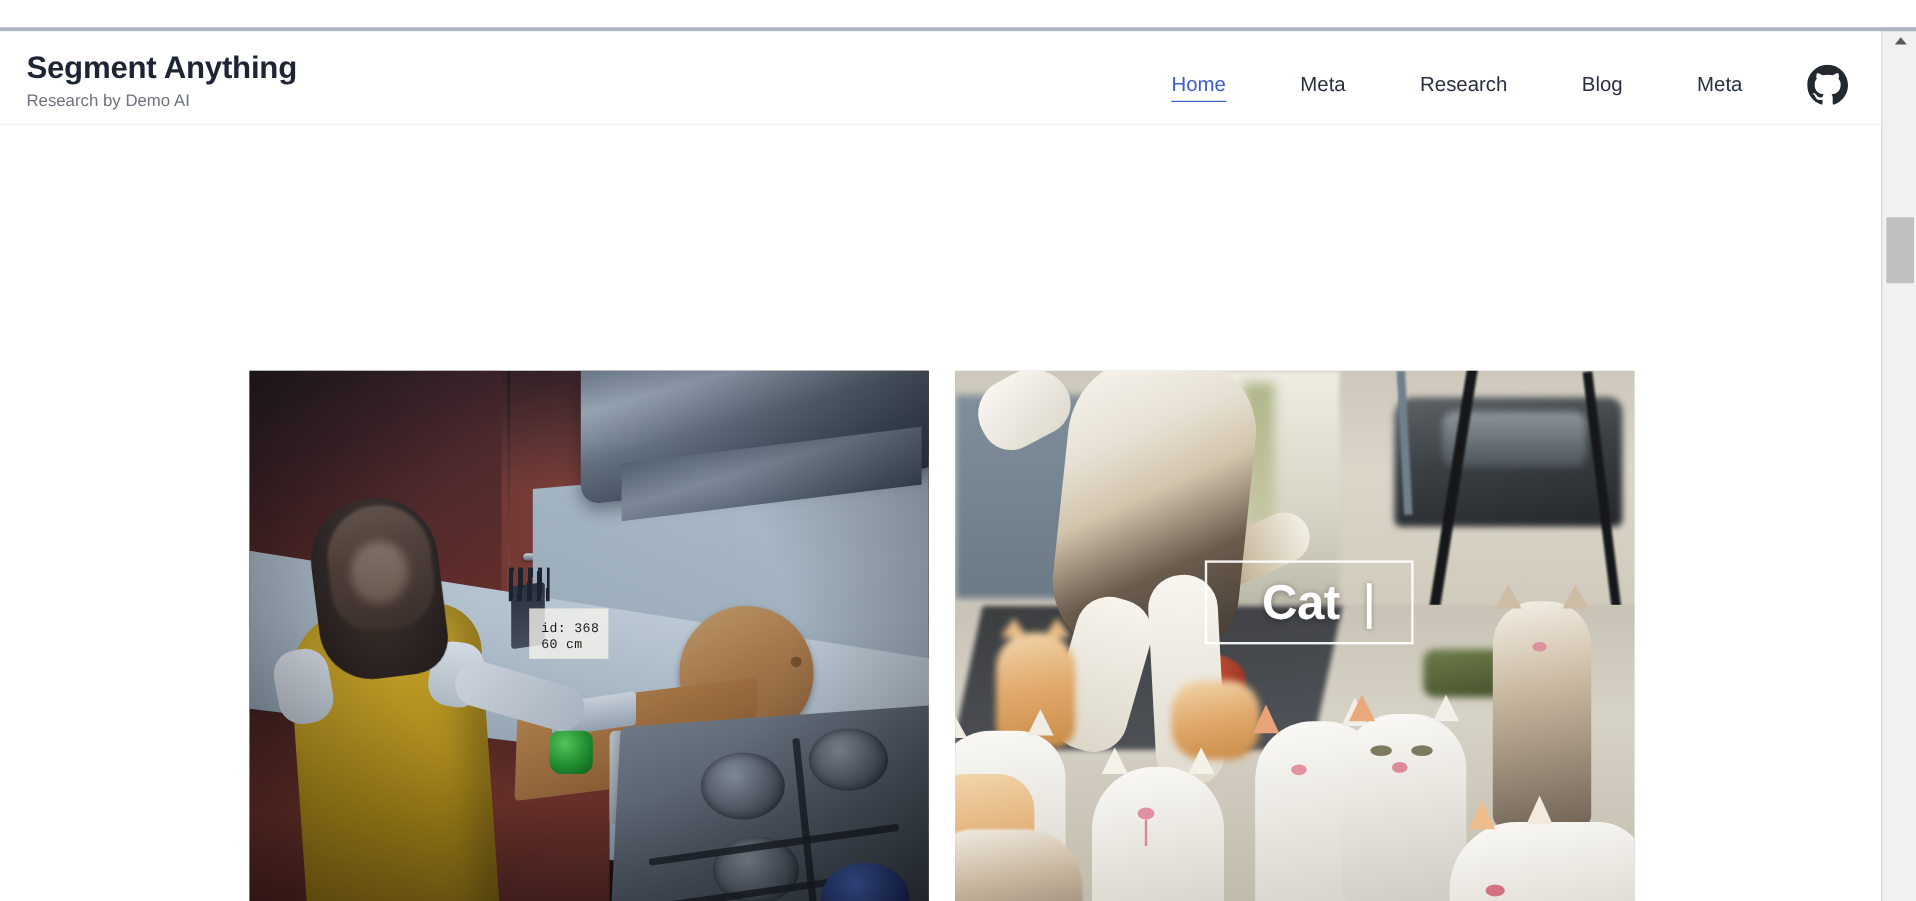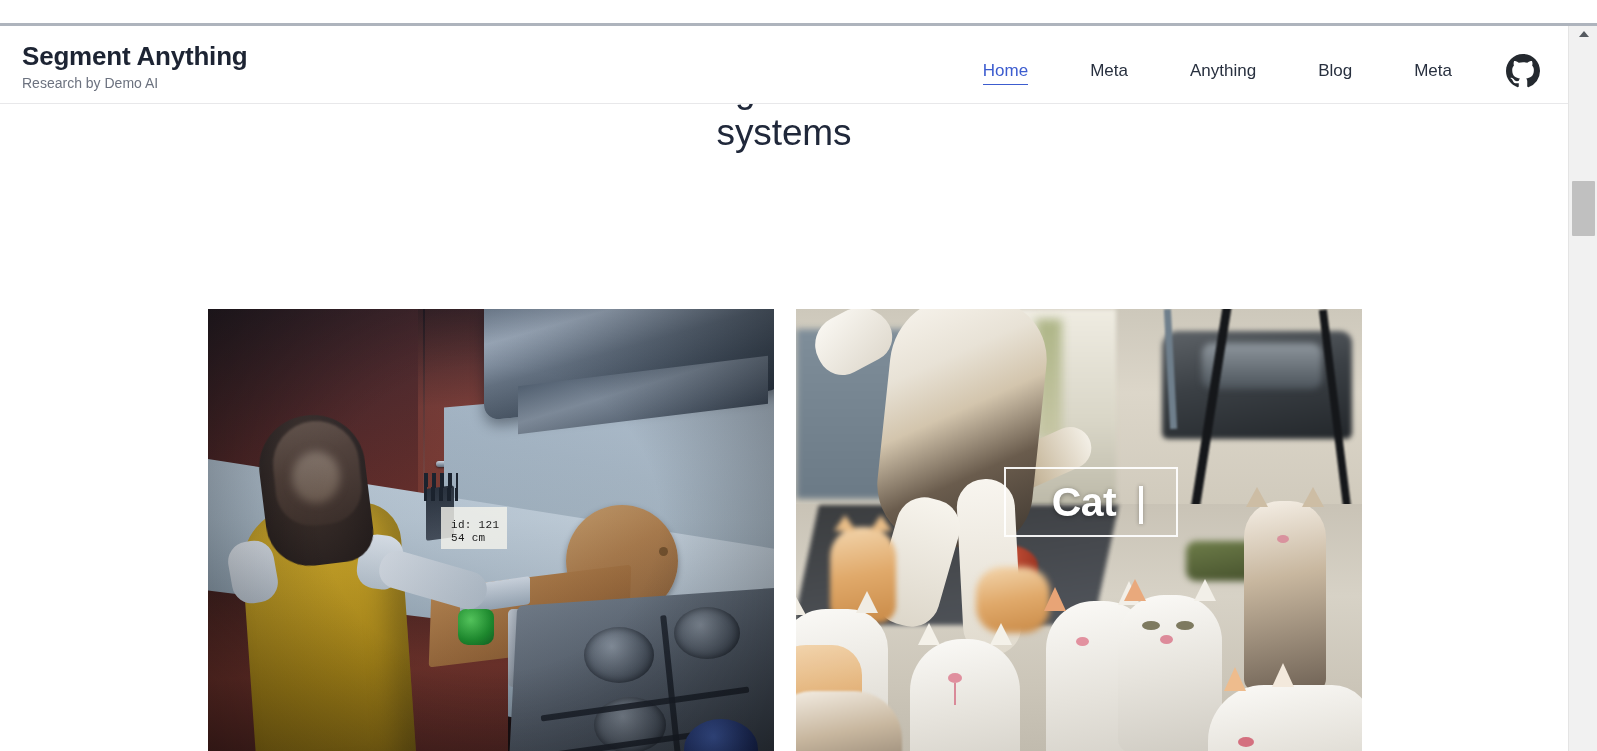--- a/index.html
+++ b/index.html
@@ -531,43 +531,39 @@
     <header id="site-header">
 
       <div class="brand">
         <div class="brand-title">Segment Anything</div>
         <div class="brand-sub">Research by Demo AI</div>
       </div>
 
       <nav class="nav">
         <a class="nav-link active" href="#">Home</a>
         <a class="nav-link" href="#">Meta</a>
-        <a class="nav-link" href="#">Anything</a>
+        <a class="nav-link" href="#">Research</a>
         <a class="nav-link" href="#">Blog</a>
         <a class="nav-link" href="#">Meta</a>
 
         <a class="gh-link" href="#">
           <svg class="gh-icon" width="34" height="34" viewBox="0 0 16 16" aria-hidden="true">
             <path fill="#24292f" d="M8 0C3.58 0 0 3.58 0 8c0 3.54 2.29 6.53 5.47 7.59.4.07.55-.17.55-.38
               0-.19-.01-.82-.01-1.49-2.01.37-2.53-.49-2.69-.94-.09-.23-.48-.94-.82-1.13-.28-.15-.68-.52-.01-.53.63-.01
               1.08.58 1.23.82.72 1.21 1.87.87 2.33.66.07-.52.28-.87.51-1.07-1.78-.2-3.64-.89-3.64-3.95
               0-.87.31-1.59.82-2.15-.08-.2-.36-1.02.08-2.12 0 0 .67-.21 2.2.82.64-.18 1.32-.27 2-.27s1.36.09 2 .27c1.53-1.04
               2.2-.82 2.2-.82.44 1.1.16 1.92.08 2.12.51.56.82 1.27.82 2.15 0 3.07-1.87 3.75-3.65 3.95.29.25.54.73.54 1.48
               0 1.07-.01 1.93-.01 2.2 0 .21.15.46.55.38A8.01 8.01 0 0 0 16 8c0-4.42-3.58-8-8-8z"></path>
           </svg>
         </a>
       </nav>
     </header>
 
     <main id="content">
 
-      <h2 class="section-heading">
-        <span class="ln">flexible integration with other</span>
-        <span class="ln">systems</span>
-      </h2>
 
       <div class="gallery">
 
         <figure class="media-card kitchen">
           <div class="k-layer k-cab-upper"></div>
           <div class="k-layer k-cab-seam" style="left:150px;"></div>
           <div class="k-layer k-cab-seam" style="left:215px;"></div>
           <div class="k-layer k-cab-seam" style="left:285px;"></div>
           <div class="k-layer k-cab-seam" style="left:380px;"></div>
           <div class="k-layer k-handle" style="left:162px;top:140px;width:34px;"></div>
@@ -601,22 +597,22 @@
           <div class="k-layer k-person-sleeve-l"></div>
           <div class="k-layer k-person-sleeve-r"></div>
           <div class="k-layer k-person-arm"></div>
           <div class="k-layer k-person-neck"></div>
           <div class="k-layer k-person-hair"></div>
           <div class="k-layer k-person-head"></div>
           <div class="k-layer k-person-face"></div>
           <div class="k-layer k-blue-tint"></div>
           <div class="k-layer k-vignette"></div>
 
-          <div class="measure-tag"><span>id: 121</span>
-<span>54 cm</span></div>
+          <div class="measure-tag"><span>id: 368</span>
+<span>60 cm</span></div>
         </figure>
 
         <figure class="media-card cats">
           <div class="c-layer c-sky"></div>
           <div class="c-layer c-wall-left"></div>
           <div class="c-layer c-wall"></div>
           <div class="c-layer c-wallstain"></div>
           <div class="c-layer c-car"></div>
           <div class="c-layer c-car-window"></div>
           <div class="c-layer c-pole" style="right:148px;top:-6px;width:9px;height:230px;transform:rotate(9deg);"></div>

